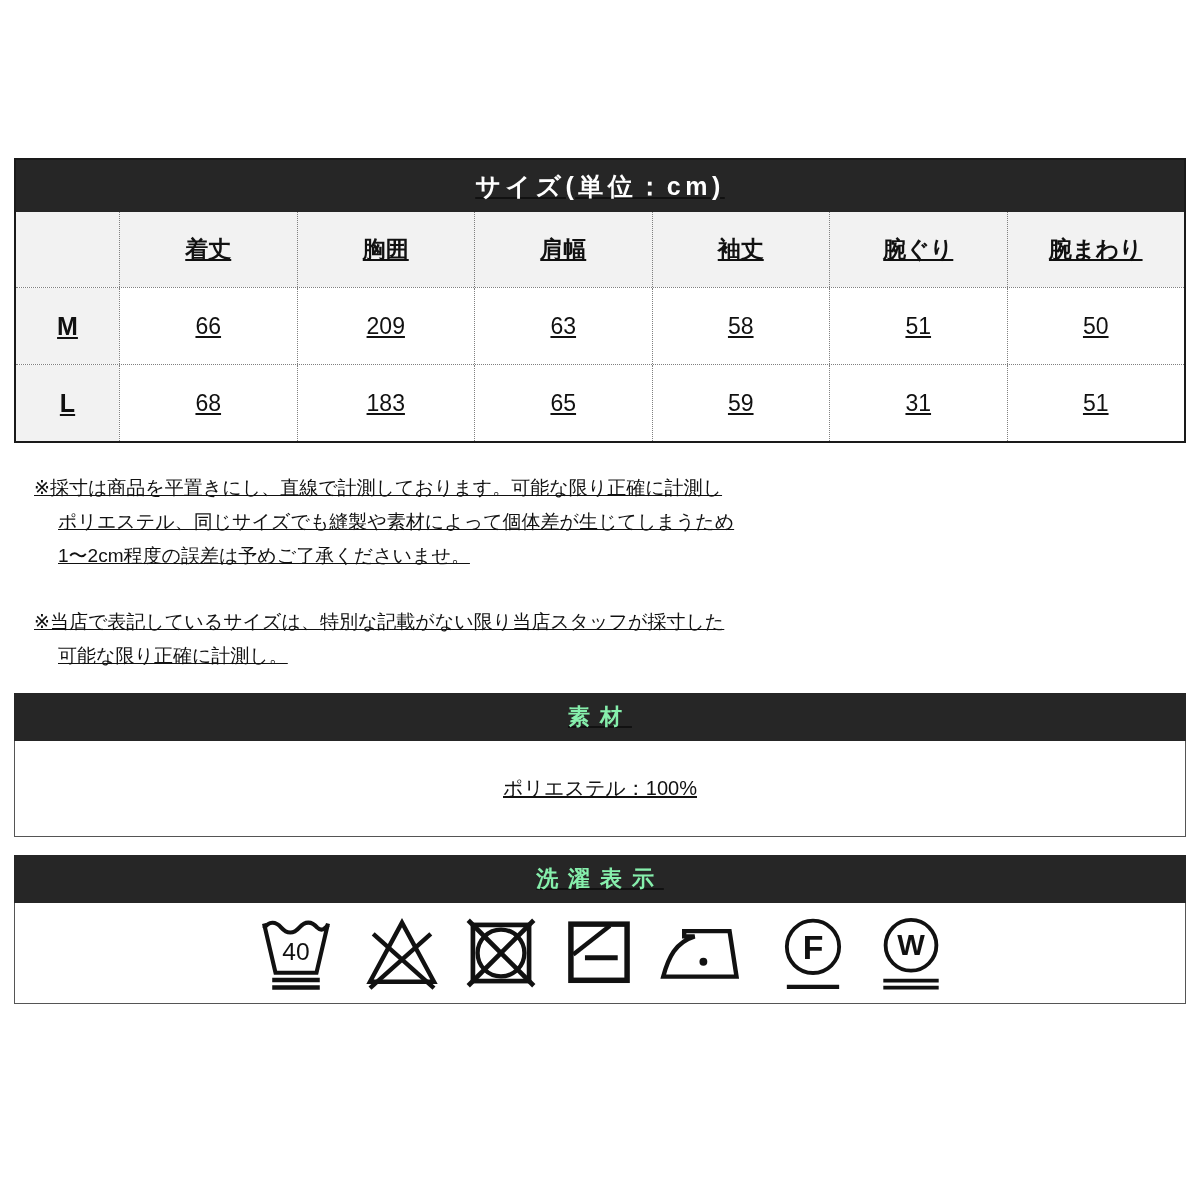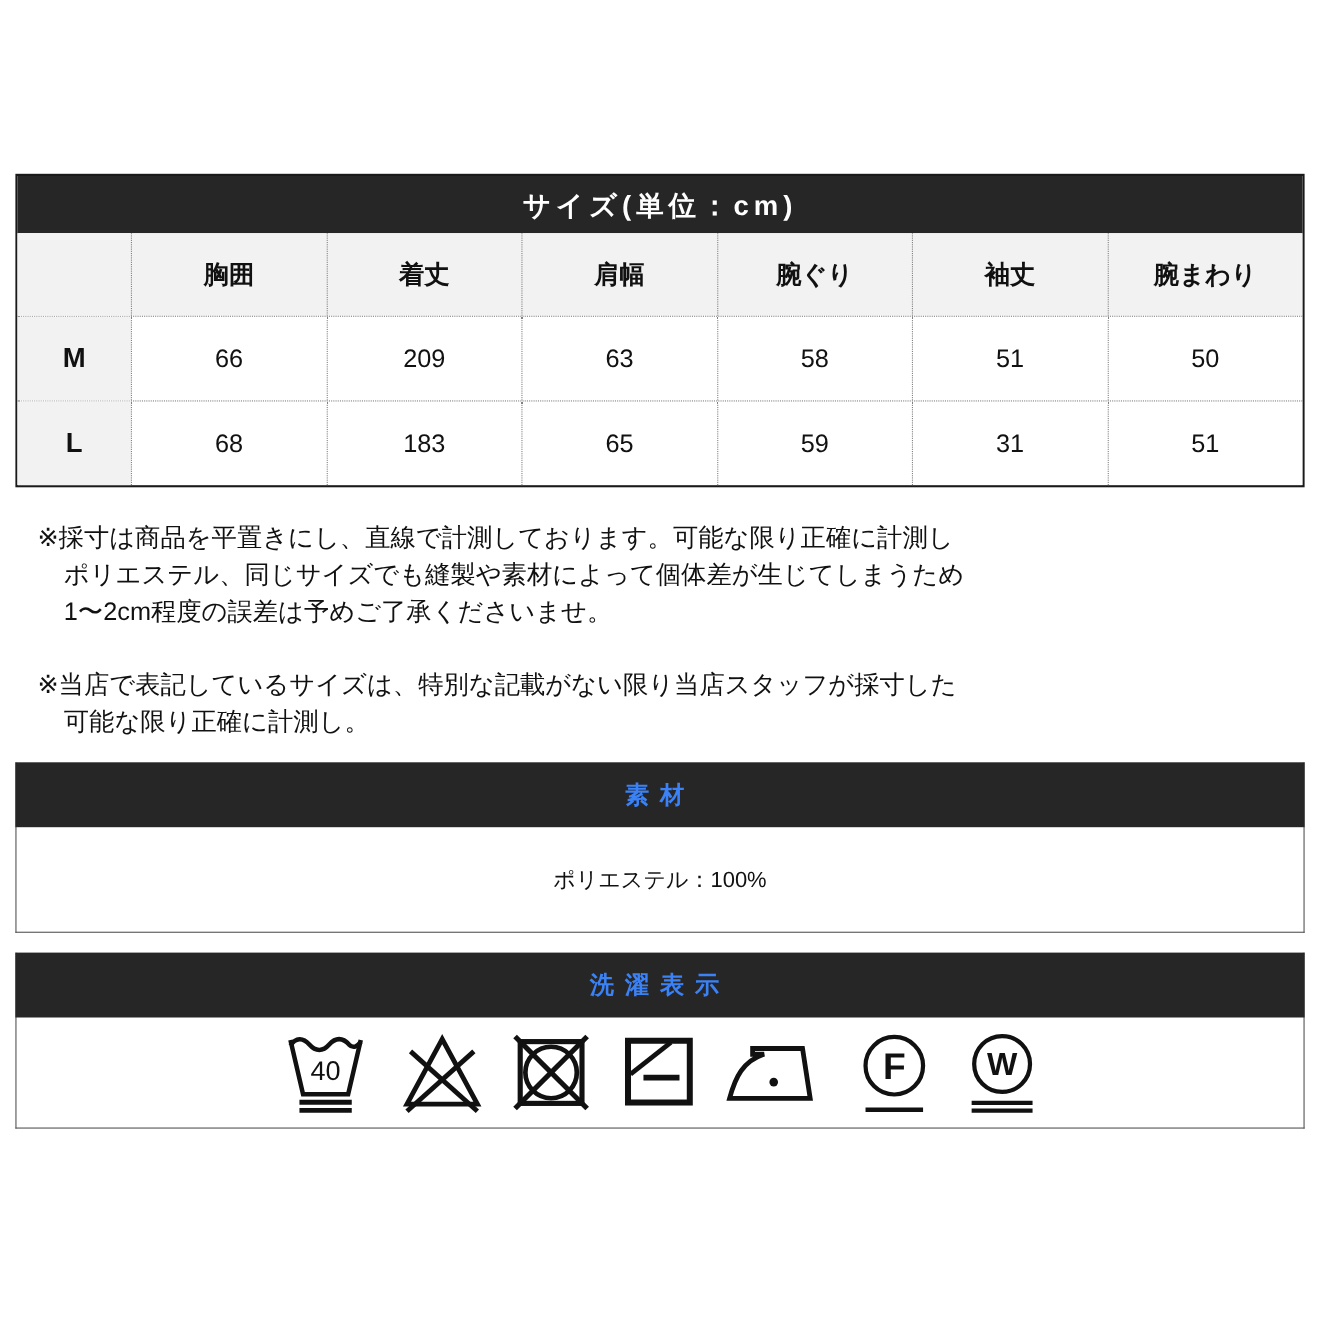--- a/index.html
+++ b/index.html
@@ -1,21 +1,21 @@
 <!DOCTYPE html>
 <html><head>
 <meta charset="utf-8">
 <style>
   html,body{margin:0;padding:0;}
   body{
     width:1200px;height:1200px;background:#ffffff;overflow:hidden;
     font-family:"Liberation Sans","DejaVu Sans",sans-serif;color:#111;
     -webkit-font-smoothing:antialiased;
   }
-  .content{margin:0 14px;}
+  .content{margin:0 14px;text-decoration:underline;}
 
   
   .size-table{margin-top:158px;border:2px solid #1a1a1a;}
   .st-title{
     background:#262626;color:#fff;height:52px;
     display:flex;align-items:center;justify-content:center;
     font-size:25px;font-weight:bold;letter-spacing:0.18em;
   }
   .st-row{display:flex;align-items:stretch;background:#fff;}
   .st-row.header{height:75px;background:#f2f2f2;}
@@ -24,32 +24,32 @@
     flex:1;display:flex;align-items:center;justify-content:center;
     font-size:23px;border-left:1px dotted #808080;
   }
   .st-row.header .st-cell{font-weight:bold;}
   .st-label{
     flex:none;width:103px;background:#f2f2f2;border-left:none;
     font-weight:bold;font-size:25px;
   }
 
   
-  .notes{margin-top:28px;padding-left:20px;font-size:23px;line-height:34px;}
+  .notes{margin-top:28px;padding-left:20px;font-size:19px;line-height:34px;}
   .note{margin-top:0;}
   .note + .note{margin-top:32px;}
   .note .line{white-space:nowrap;}
   .note .line.indent{padding-left:24px;}
 
   
   .panel{border:1px solid #555;border-top:none;background:#fff;}
   .panel.material{margin-top:20px;}
   .panel.laundry{margin-top:18px;}
   .panel-header{
-    background:#262626;color:#3b82f6;height:59px;margin:0 -1px;
+    background:#262626;color:#86efac;height:48px;margin:0 -1px;
     display:flex;align-items:center;justify-content:center;
     font-size:22px;font-weight:bold;letter-spacing:0.45em;
   }
   .material-body{
     height:95px;display:flex;align-items:center;justify-content:center;
     font-size:20px;
   }
   .laundry-body{
     height:100px;display:flex;align-items:center;justify-content:center;
     gap:20px;
@@ -61,25 +61,25 @@
 </head>
 <body>
 
 <div class="content">
 
   <div class="size-table">
     <div class="st-title">サイズ(単位：cm)</div>
 
     <div class="st-row header">
       <div class="st-cell st-label"></div>
+      <div class="st-cell">着丈</div>
       <div class="st-cell">胸囲</div>
-      <div class="st-cell">着丈</div>
       <div class="st-cell">肩幅</div>
+      <div class="st-cell">袖丈</div>
       <div class="st-cell">腕ぐり</div>
-      <div class="st-cell">袖丈</div>
       <div class="st-cell">腕まわり</div>
     </div>
 
     <div class="st-row data">
       <div class="st-cell st-label">M</div>
       <div class="st-cell">66</div>
       <div class="st-cell">209</div>
       <div class="st-cell">63</div>
       <div class="st-cell">58</div>
       <div class="st-cell">51</div>

